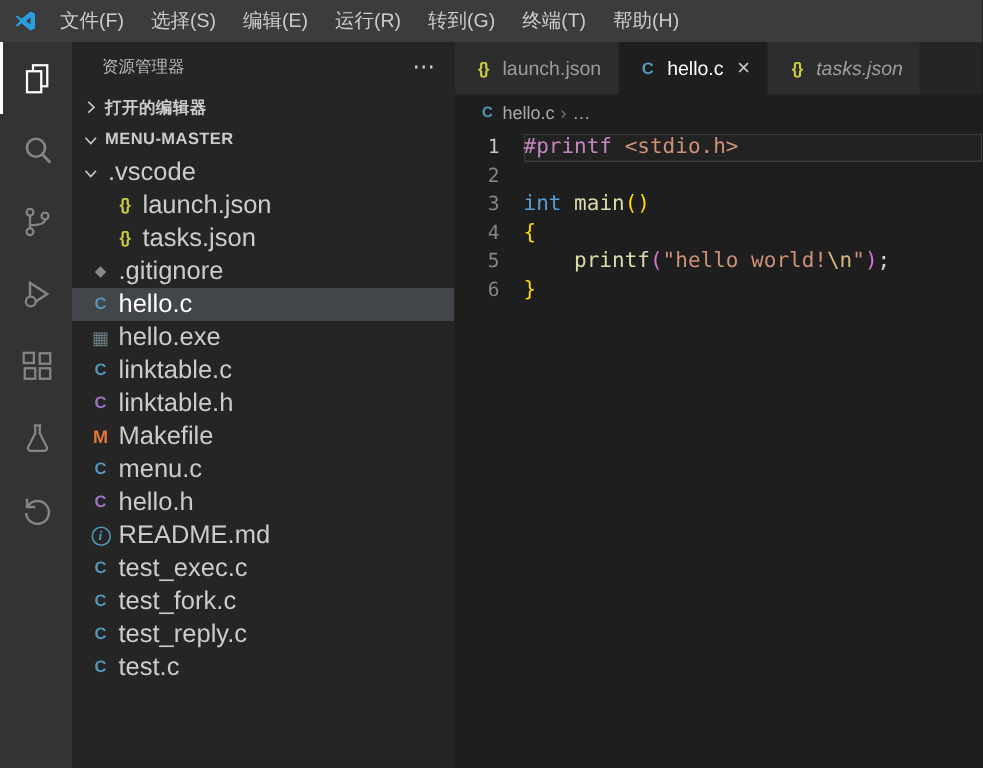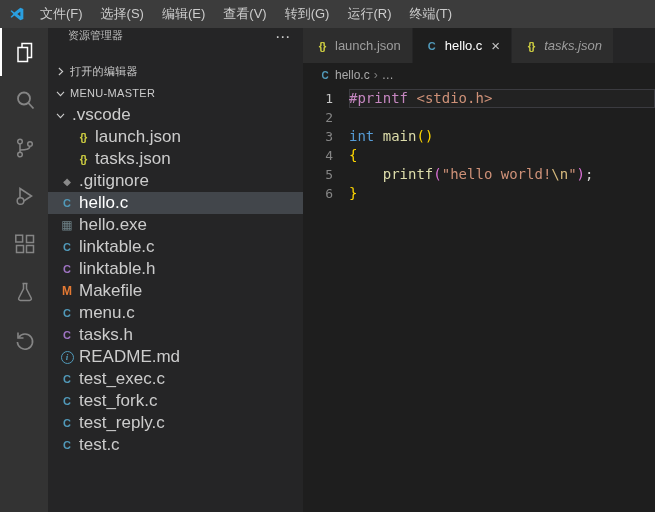--- a/index.html
+++ b/index.html
@@ -17,23 +17,23 @@
   .main{flex:1;display:flex;overflow:hidden}
 
   
   .activitybar{width:48px;background:var(--activitybar_bg,#333333);display:flex;flex-direction:column;flex:0 0 auto}
   .ab-item{height:48px;display:flex;align-items:center;justify-content:center;color:#858585;border-left:2px solid transparent;cursor:pointer}
   .ab-item.active{color:#ffffff;border-left-color:#ffffff}
   .ab-ic{width:24px;height:24px}
 
   
   .sidebar{width:255px;background:var(--sidebar_bg,#252526);display:flex;flex-direction:column;flex:0 0 auto;overflow:hidden}
-  .sb-header{height:32px;display:flex;justify-content:space-between;padding:0 12px 0 20px;color:#bbbbbb;font-size:11px;flex:0 0 auto}
+  .sb-header{height:32px;display:flex;align-items:center;justify-content:space-between;padding:0 12px 0 20px;color:#bbbbbb;font-size:11px;flex:0 0 auto}
   .sb-actions{color:#cccccc;font-size:15px;cursor:pointer;letter-spacing:1px}
-  .sb-section{height:22px;display:flex;align-items:center;padding-left:4px;font-weight:normal;font-size:11px;color:#cccccc;cursor:pointer}
+  .sb-section{height:22px;display:flex;align-items:center;padding-left:4px;font-weight:bold;font-size:11px;color:#cccccc;cursor:pointer}
   .sb-section .sec-label{margin-left:2px;letter-spacing:.3px}
   .chev{width:16px;height:16px;display:flex;align-items:center;justify-content:center;color:#cccccc;flex:0 0 auto}
   .chev-ic{width:13px;height:13px}
   .file-list{flex:1;overflow:hidden}
   .file-row{height:22px;display:flex;align-items:center;padding-left:calc(4px + (var(--ind,0) * 16px));cursor:pointer;color:#cccccc;white-space:nowrap}
   .file-row.selected{background:var(--selection_bg,#404449);color:#ffffff}
   .f-sp{width:7px;flex:0 0 auto}
   .f-ic{width:16px;flex:0 0 auto;display:flex;align-items:center;justify-content:center;font-weight:bold;font-size:11px;font-family:"Liberation Sans",sans-serif}
   .f-label{margin-left:4px;font-size:17px}
   .ic-braces{color:var(--icon_yellow,#cbcb41);font-size:11px;letter-spacing:-1px}
@@ -125,24 +125,24 @@
 <div class="window">
 
   <div class="titlebar">
     <svg class="logo" viewBox="0 0 24 24" aria-hidden="true">
       <path fill="#2a9fe0" d="M17 2.5l4.5 2v15l-4.5 2-9-7.2L4 17.5 2.2 16.4 6.6 12 2.2 7.6 4 6.5l4 3.2 9-7.2zm0 6L12.4 12 17 15.5v-7z"></path>
     </svg>
     <div class="menu-bar">
         <div class="menu-item">文件(F)</div>
         <div class="menu-item">选择(S)</div>
         <div class="menu-item">编辑(E)</div>
-        <div class="menu-item">查看(V)</div>
+        <div class="menu-item">运行(R)</div>
         <div class="menu-item">转到(G)</div>
-        <div class="menu-item">运行(R)</div>
         <div class="menu-item">终端(T)</div>
+        <div class="menu-item">帮助(H)</div>
       </div>
   </div>
 
   <div class="main">
 
     <div class="activitybar">
         <div class="ab-item active">
           <svg class="ab-ic" viewBox="0 0 24 24" aria-hidden="true">
             <use href="#sym-files"></use>
           </svg>
@@ -250,21 +250,21 @@
             <span class="f-label">Makefile</span>
           </div>
           <div class="file-row" style="--ind: 0;">
             <span class="f-sp"></span>
             <span class="f-ic ic-cblue">C</span>
             <span class="f-label">menu.c</span>
           </div>
           <div class="file-row" style="--ind: 0;">
             <span class="f-sp"></span>
             <span class="f-ic ic-cpurple">C</span>
-            <span class="f-label">tasks.h</span>
+            <span class="f-label">hello.h</span>
           </div>
           <div class="file-row" style="--ind: 0;">
             <span class="f-sp"></span>
             <span class="f-ic ic-info">
               <span class="info-circle">i</span>
             </span>
             <span class="f-label">README.md</span>
           </div>
           <div class="file-row" style="--ind: 0;">
             <span class="f-sp"></span>

